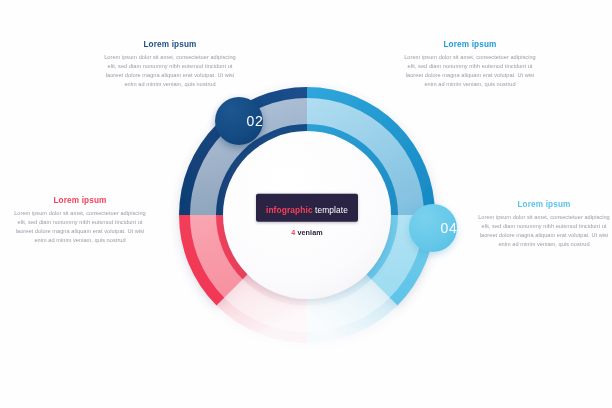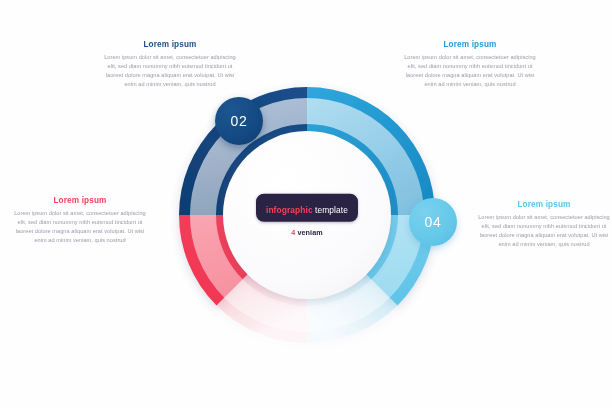--- a/index.html
+++ b/index.html
@@ -51,21 +51,21 @@
     position:absolute;
     left:50%; top:50%;
     transform:translate(-50%,-50%);
     width:140px;
     text-align:center;
     pointer-events:none;
   }
   #pill {
     display:inline-block;
     background:#2b2343;
-    border-radius:8px;
+    border-radius:2px;
     padding:4.5px 10px 5px;
     white-space:nowrap;
     box-shadow:0 1px 3px rgba(43,35,67,.28);
   }
   #pill .w1 { color:#f4405a; font-size:8.4px; font-weight:bold; letter-spacing:.1px; }
   #pill .w2 { color:#ffffff; font-size:8.4px; font-weight:normal; letter-spacing:.1px; }
   #sub { margin-top:6px; font-size:7.2px; letter-spacing:.1px; }
   #sub .n { color:#f4405a; font-weight:bold; }
   #sub .t { color:#2b2343; font-weight:bold; }
 
@@ -74,26 +74,26 @@
     position:absolute;
     width:48px; height:48px;
     border-radius:50%;
     display:flex;
     align-items:center;
     justify-content:center;
     color:#ffffff;
     font-size:14px;
     letter-spacing:.6px;
   }
-  .badge span { position:relative; top:-.5px; }
+  .badge span { position:relative; top:-.5px;padding-left:32px; }
 
   #badge-01 { left:155px; top:197px; }
   #badge-02 { left:215px; top:97px;  }
   #badge-03 { left:344px; top:95px;  }
-  #badge-04 { left:409px; top:198px; }
+  #badge-04 { left:409px; top:204px; }
 </style>
 </head>
 <body>
 
 <div id="canvas">
 
   <div id="donut-wrap">
     <svg width="306" height="306" viewBox="0 0 306 306">
       <defs>
 

